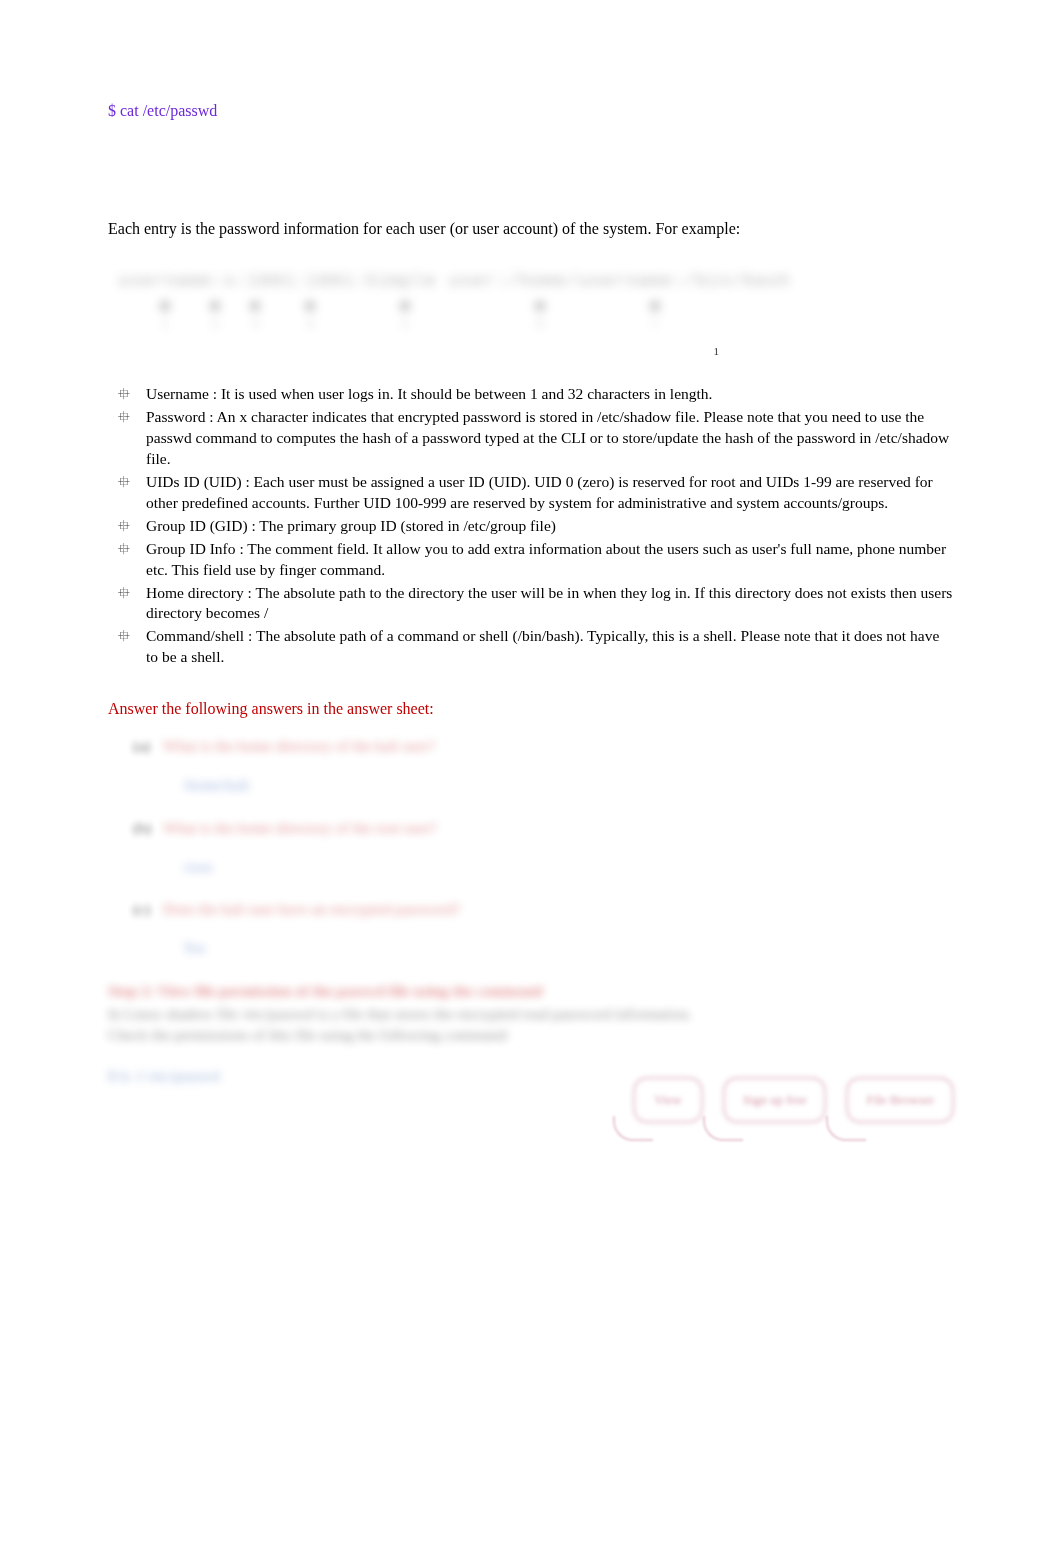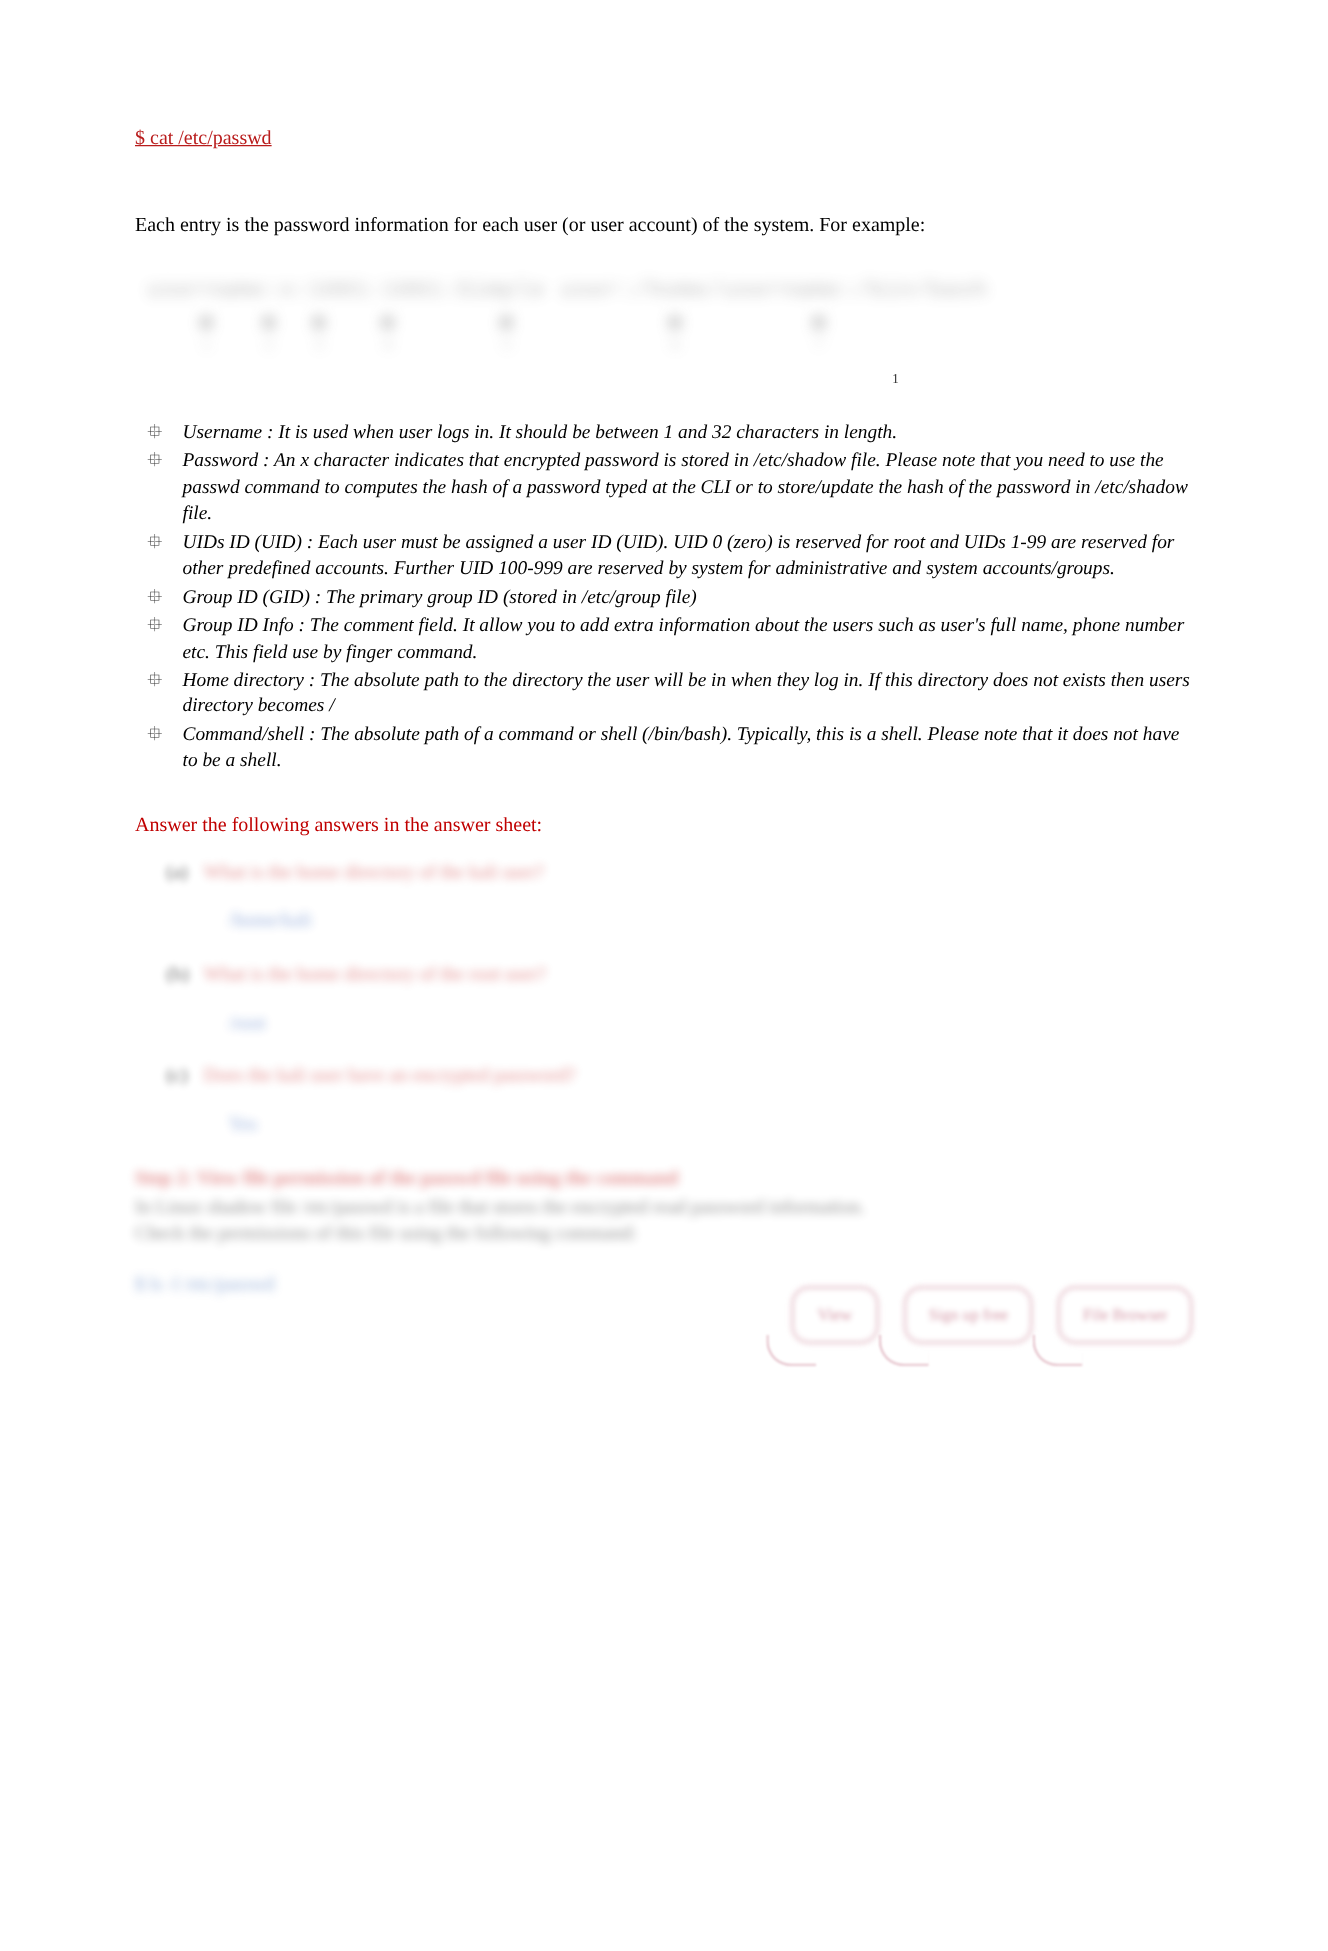--- a/index.html
+++ b/index.html
@@ -11,25 +11,24 @@
       font-family: "Times New Roman", Times, serif;
       font-size: 16px;
       color: #000;
       background: #fff;
       width: 1062px;
       margin: 0 auto;
       padding: 100px 108px 60px 108px;
       line-height: 1.35;
     }
     .command-blue {
-      color: #b91c1c;
-      text-decoration: underline;
+      color: #6d28d9;
     }
     .intro-text {
-      margin-top: 48px;
+      margin-top: 96px;
       margin-bottom: 30px;
       color: #000;
     }
     .diagram-box {
       margin: 20px 0 10px 10px;
       filter: blur(5px);
       opacity: 0.4;
     }
     .diagram-line {
       font-family: "Courier New", monospace;
@@ -76,21 +75,20 @@
       font-size: 15.5px;
     }
     ul.field-list li .bullet {
       width: 28px;
       flex-shrink: 0;
       font-family: Arial, sans-serif;
       color: #333;
     }
     ul.field-list li .content {
       flex: 1;
-      font-style: italic;
     }
     .red-heading {
       color: #c00000;
       margin-top: 30px;
       margin-bottom: 16px;
       font-size: 16px;
     }
     .qa-group {
       padding-left: 25px;
       margin-bottom: 18px;

